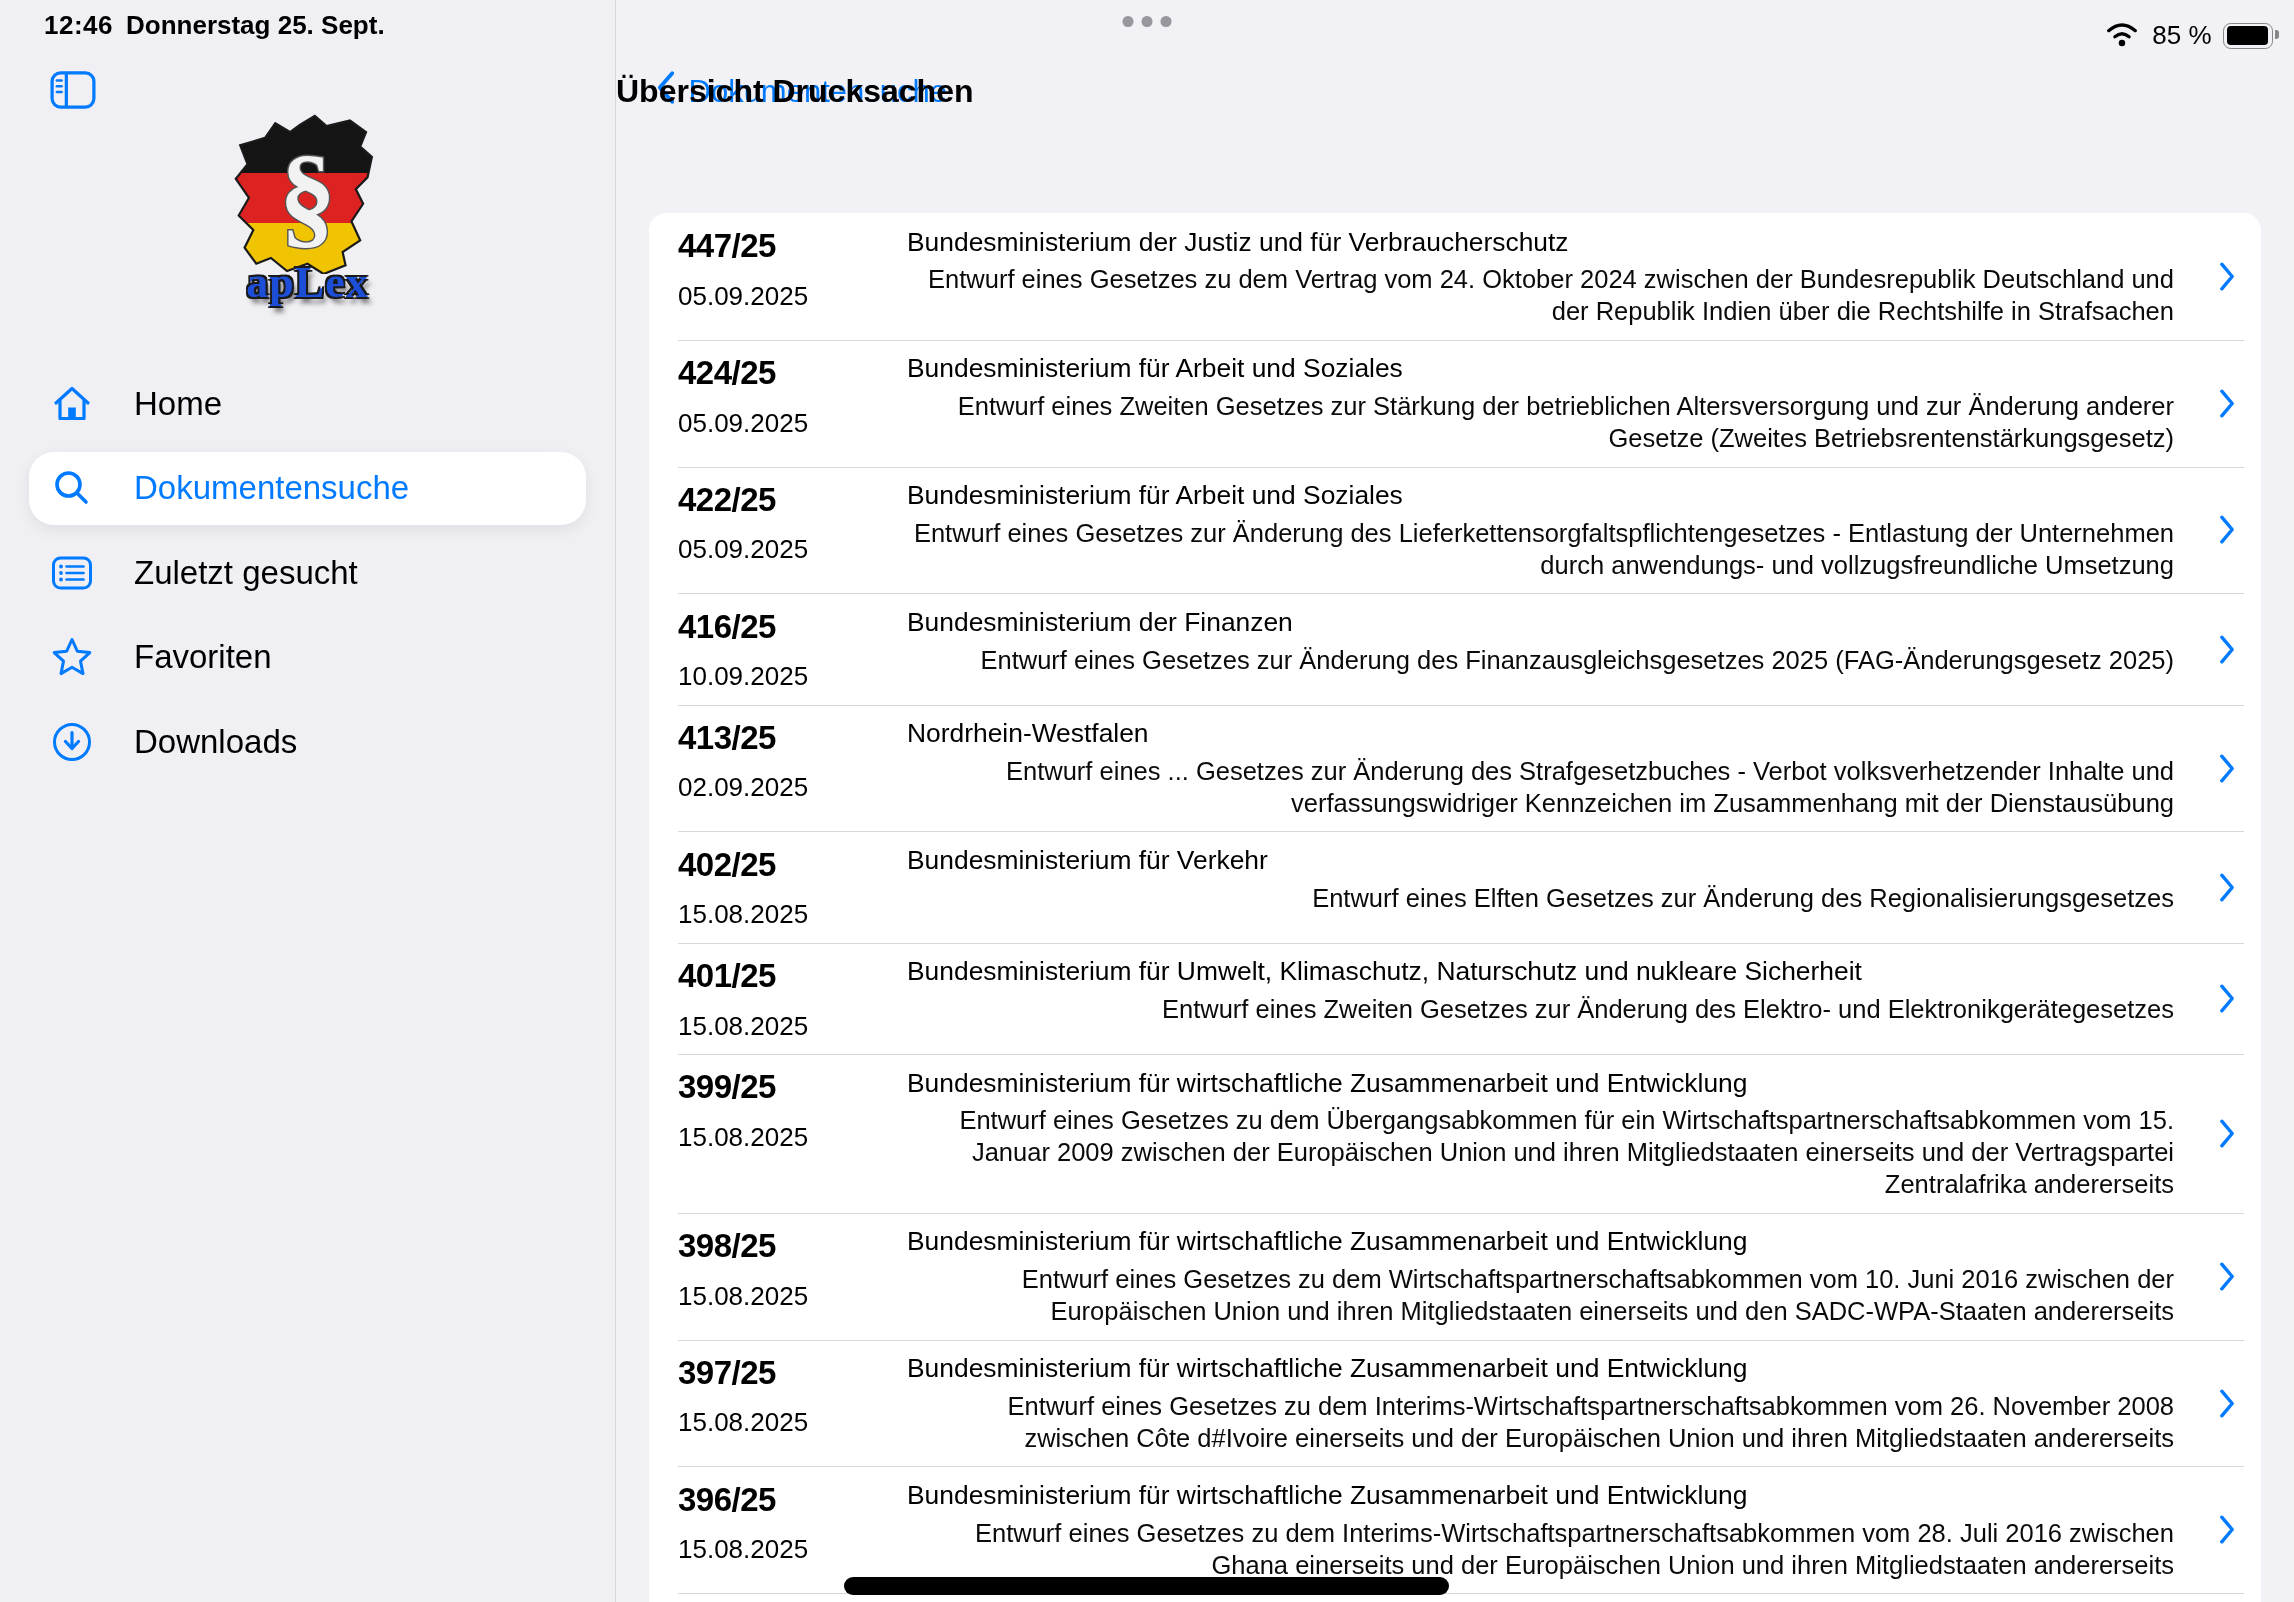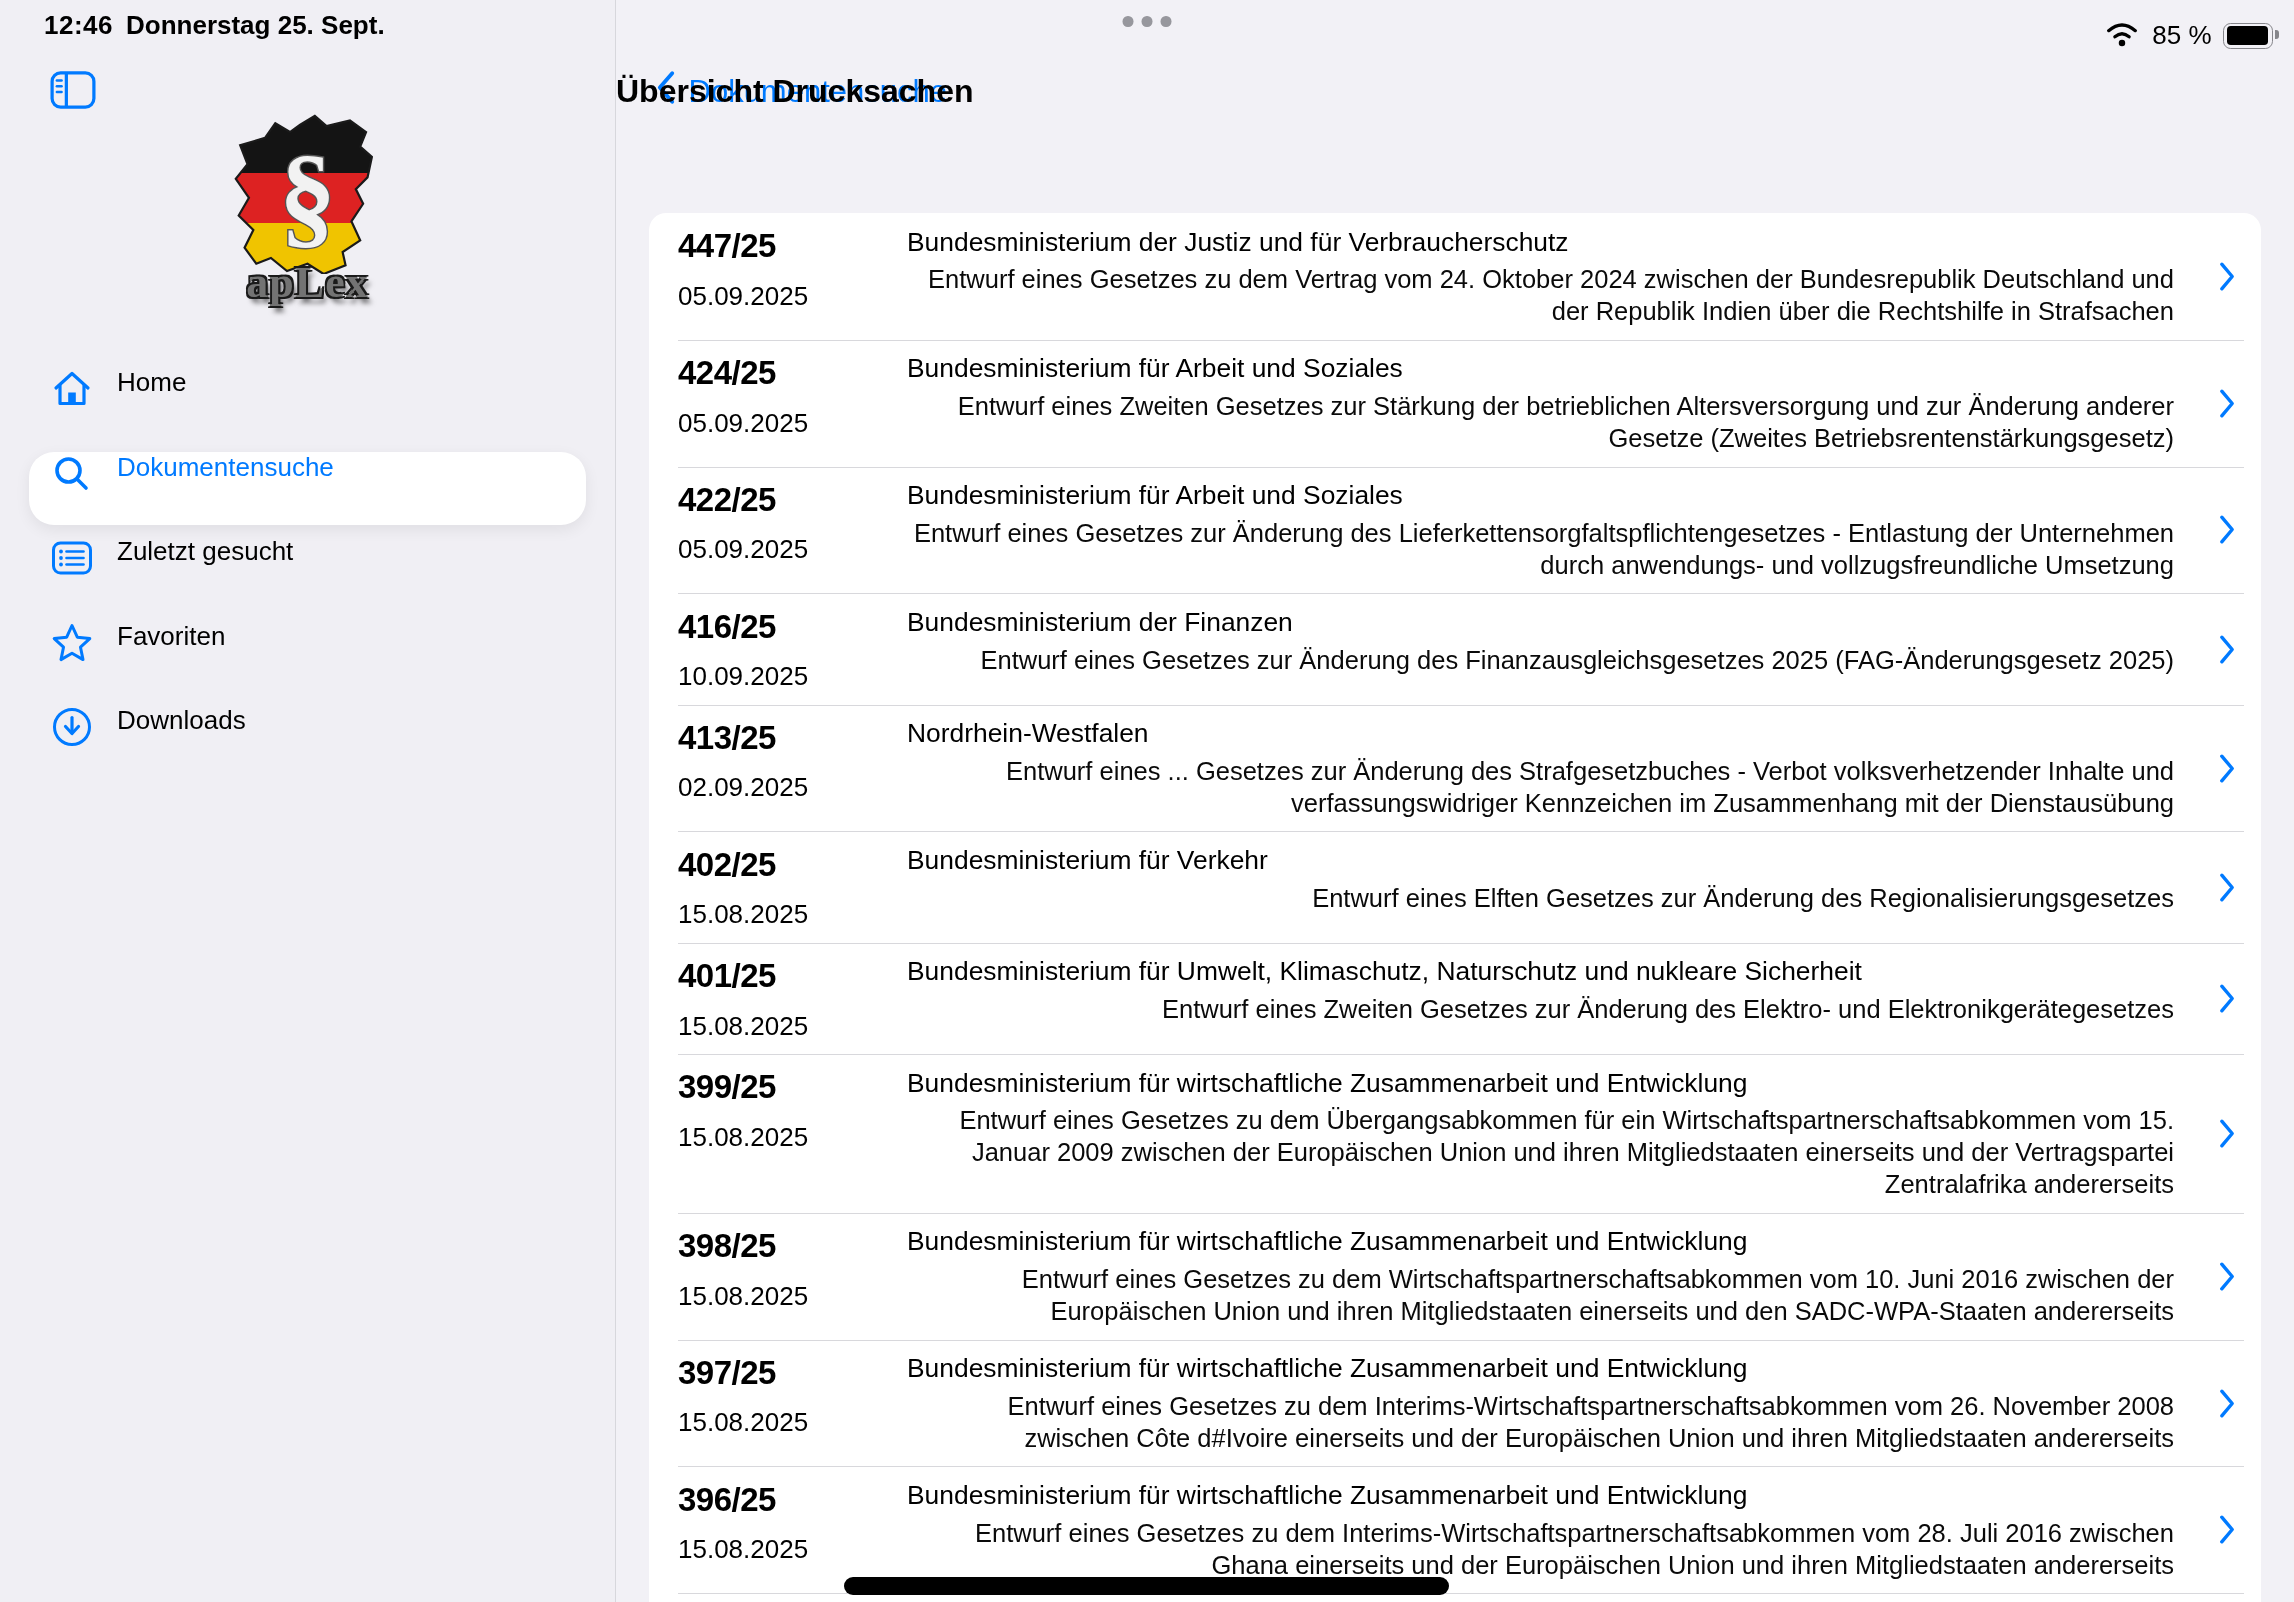--- a/index.html
+++ b/index.html
@@ -24,28 +24,28 @@
   .battery .nub{position:absolute;right:-6.7px;top:6.7px;width:3.8px;height:8.6px;background:#86868b;border-radius:0 2.9px 2.9px 0;}
   .multitask-dots{position:absolute;left:50%;top:16.3px;transform:translateX(-50%);display:flex;gap:8.6px;}
   .multitask-dots span{width:10.6px;height:10.6px;border-radius:50%;background:#97979d;display:block;}
 
   
   .sidebar{position:absolute;left:0;top:0;width:615px;height:1602px;background:#f0eff4;border-right:1px solid #d7d7dc;}
   .sidebar-toggle{position:absolute;left:50px;top:71px;width:46px;height:38px;cursor:pointer;}
   .logo{position:absolute;left:0;top:113px;width:615px;text-align:center;}
   .logo svg{display:block;margin:0 auto;}
   .logo-text{
-    margin-top:-17.3px;font-family:"Liberation Serif", serif;font-weight:700;font-size:44px;color:#737373;
+    margin-top:-17.3px;font-family:"Liberation Serif", serif;font-weight:700;font-size:44px;color:#1d4ed8;
     text-shadow:-1.9px -1.9px 0 #1a1a1a, 1.9px -1.9px 0 #1a1a1a, -1.9px 1.9px 0 #1a1a1a, 1.9px 1.9px 0 #1a1a1a, 3.8px 5.8px 5.8px rgba(0,0,0,.55);
     letter-spacing:1px;
   }
   .menu{position:absolute;left:0;top:367px;width:615px;display:flex;flex-direction:column;gap:11.5px;}
   .menu-item{
-    display:flex;gap:23px;height:73px;margin:0 29px;padding:0 21px;
-    border-radius:25px;font-size:26px;color:#000;cursor:pointer;
+    display:flex;align-items:center;gap:40px;height:73px;margin:0 29px;padding:0 21px;
+    border-radius:25px;font-size:33px;color:#000;cursor:pointer;
   }
   .menu-item .mi-icon{width:44px;height:44px;flex:0 0 44px;display:flex;align-items:center;justify-content:center;}
   .menu-item.selected{background:#fff;color:var(--accent);box-shadow:0 4.8px 15.4px rgba(0,0,0,.07);}
 
   
   .main{position:absolute;left:616px;top:0;width:1678px;height:1602px;}
   .navbar{position:absolute;left:0;top:0;width:100%;height:144px;}
   .back-btn{position:absolute;left:40px;top:69px;display:flex;align-items:center;gap:11.5px;color:var(--accent);font-size:31px;cursor:pointer;}
   .nav-title{position:absolute;left:0;top:73px;width:100%;text-align:left;font-size:32px;font-weight:700;}
 

